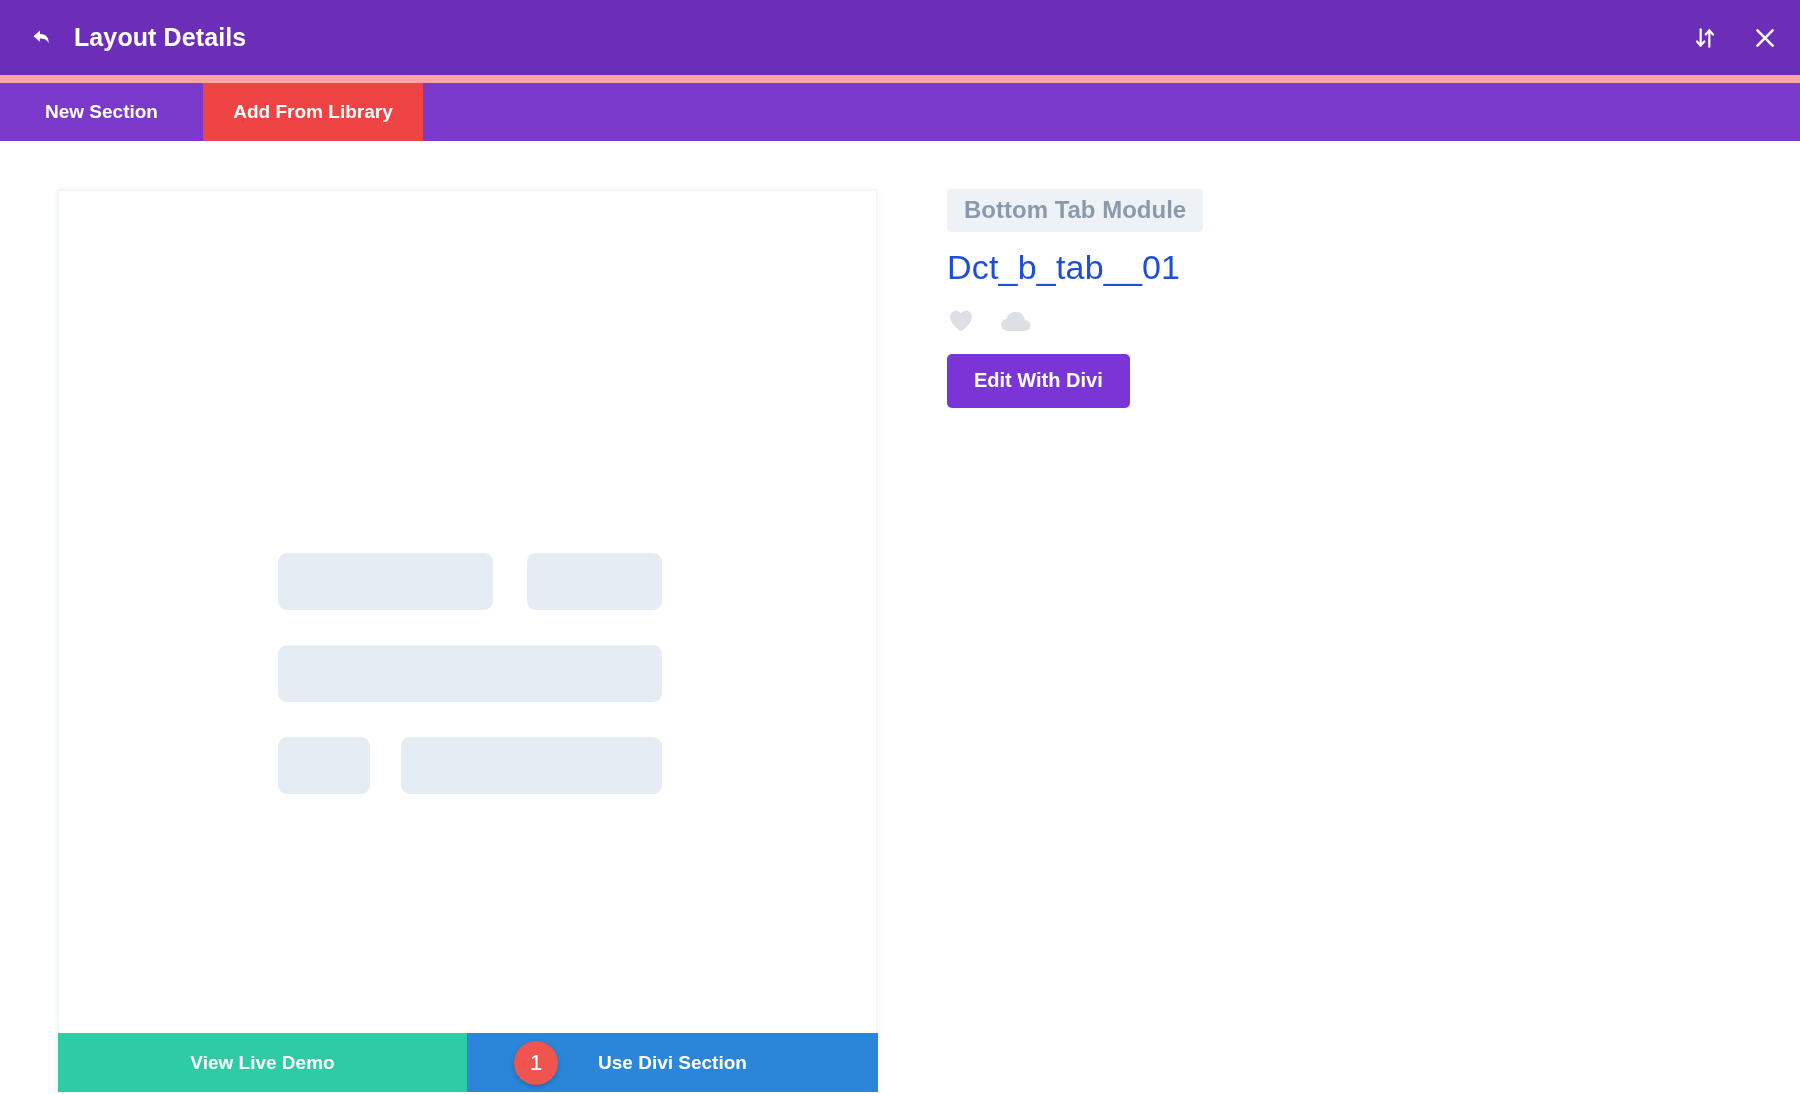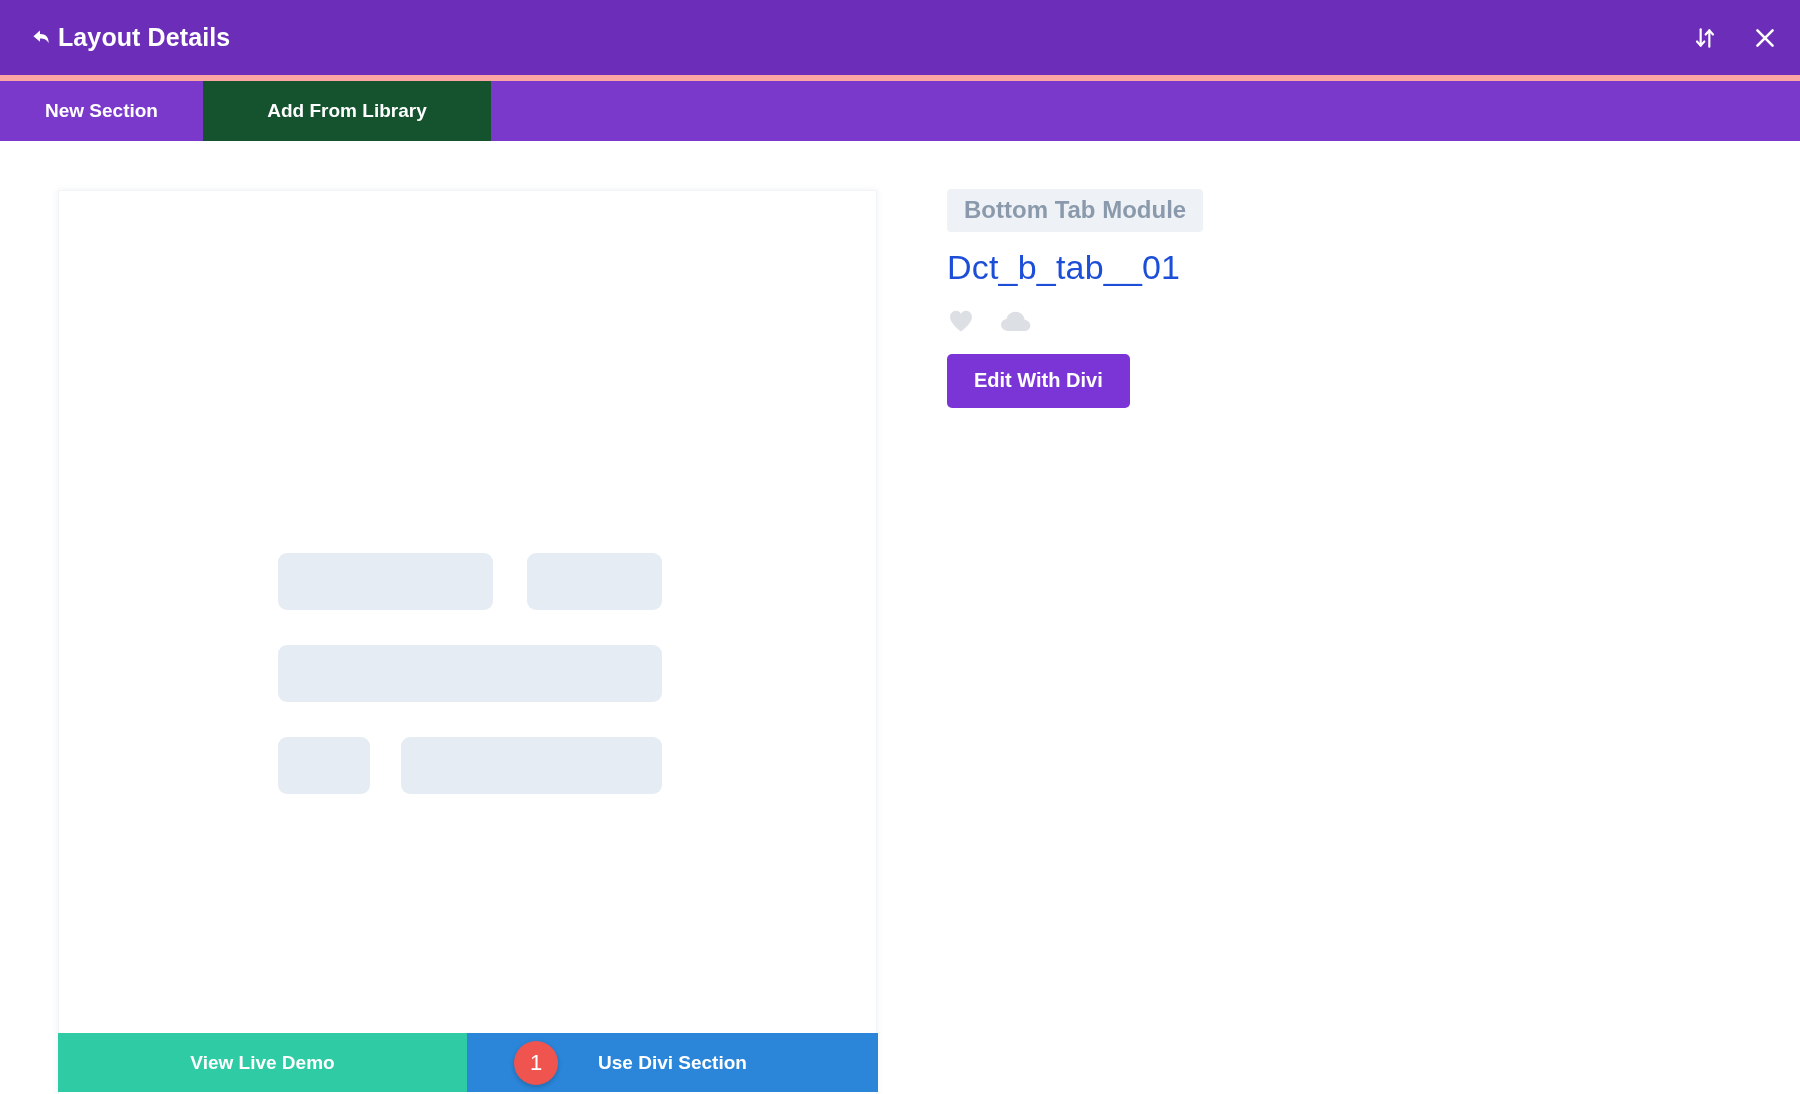--- a/index.html
+++ b/index.html
@@ -24,21 +24,21 @@
     height: 75px;
     background: #6c2eb9;
     display: flex;
     align-items: center;
     box-sizing: border-box;
   }
   .header-left {
     display: flex;
     align-items: center;
     padding-left: 30px;
-    gap: 2px;
+    gap: 18px;
   }
   .back-icon {
     width: 26px;
     height: 26px;
     display: block;
     cursor: pointer;
   }
   .header-title {
     color: #ffffff;
     font-size: 25px;
@@ -63,40 +63,40 @@
     cursor: pointer;
   }
 
   
   .tabbar {
     position: absolute;
     left: 0; top: 75px;
     width: 1800px;
     height: 66px;
     background: #7b39cc;
-    border-top: 6px solid #fca5a5;
+    border-top: 8px solid #fca5a5;
     box-sizing: border-box;
     display: flex;
     align-items: stretch;
   }
   .tab {
     display: flex;
     align-items: center;
     justify-content: center;
     color: #ffffff;
     font-size: 19px;
     font-weight: bold;
     cursor: pointer;
     box-sizing: border-box;
     white-space: nowrap;
   }
   .tab-new-section { width: 203px; }
   .tab-add-library {
-    width: 288px;
-    background: #14532d;
+    width: 220px;
+    background: #ef4444;
   }
 
   
   .content {
     position: absolute;
     left: 0; top: 141px;
     width: 1800px;
     height: 953px;
     background: #ffffff;
   }

